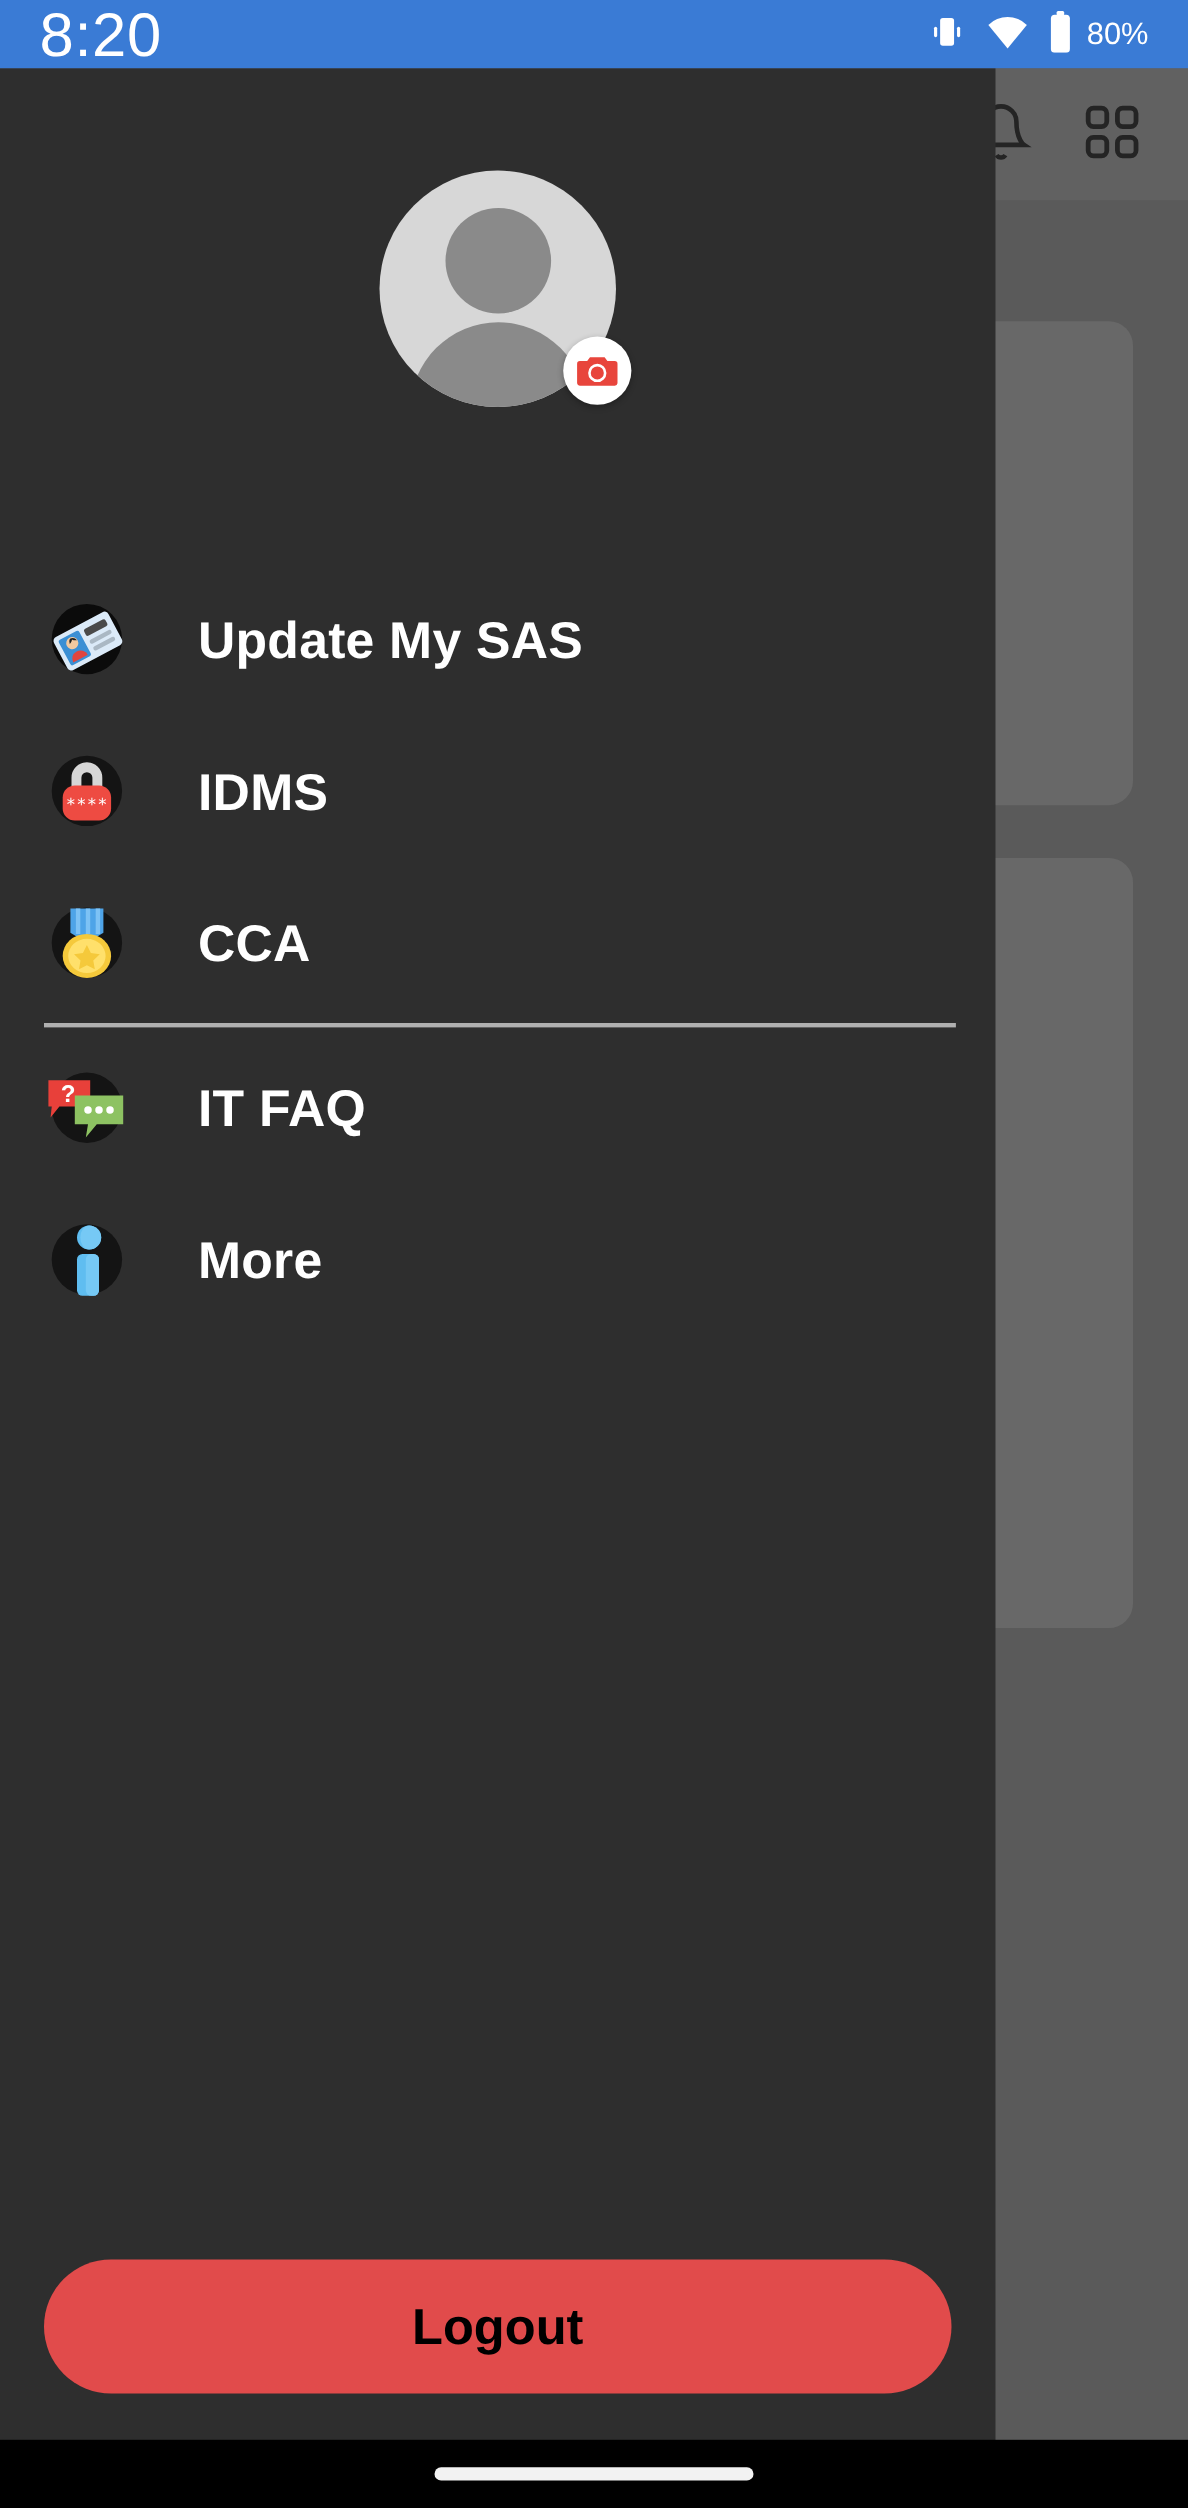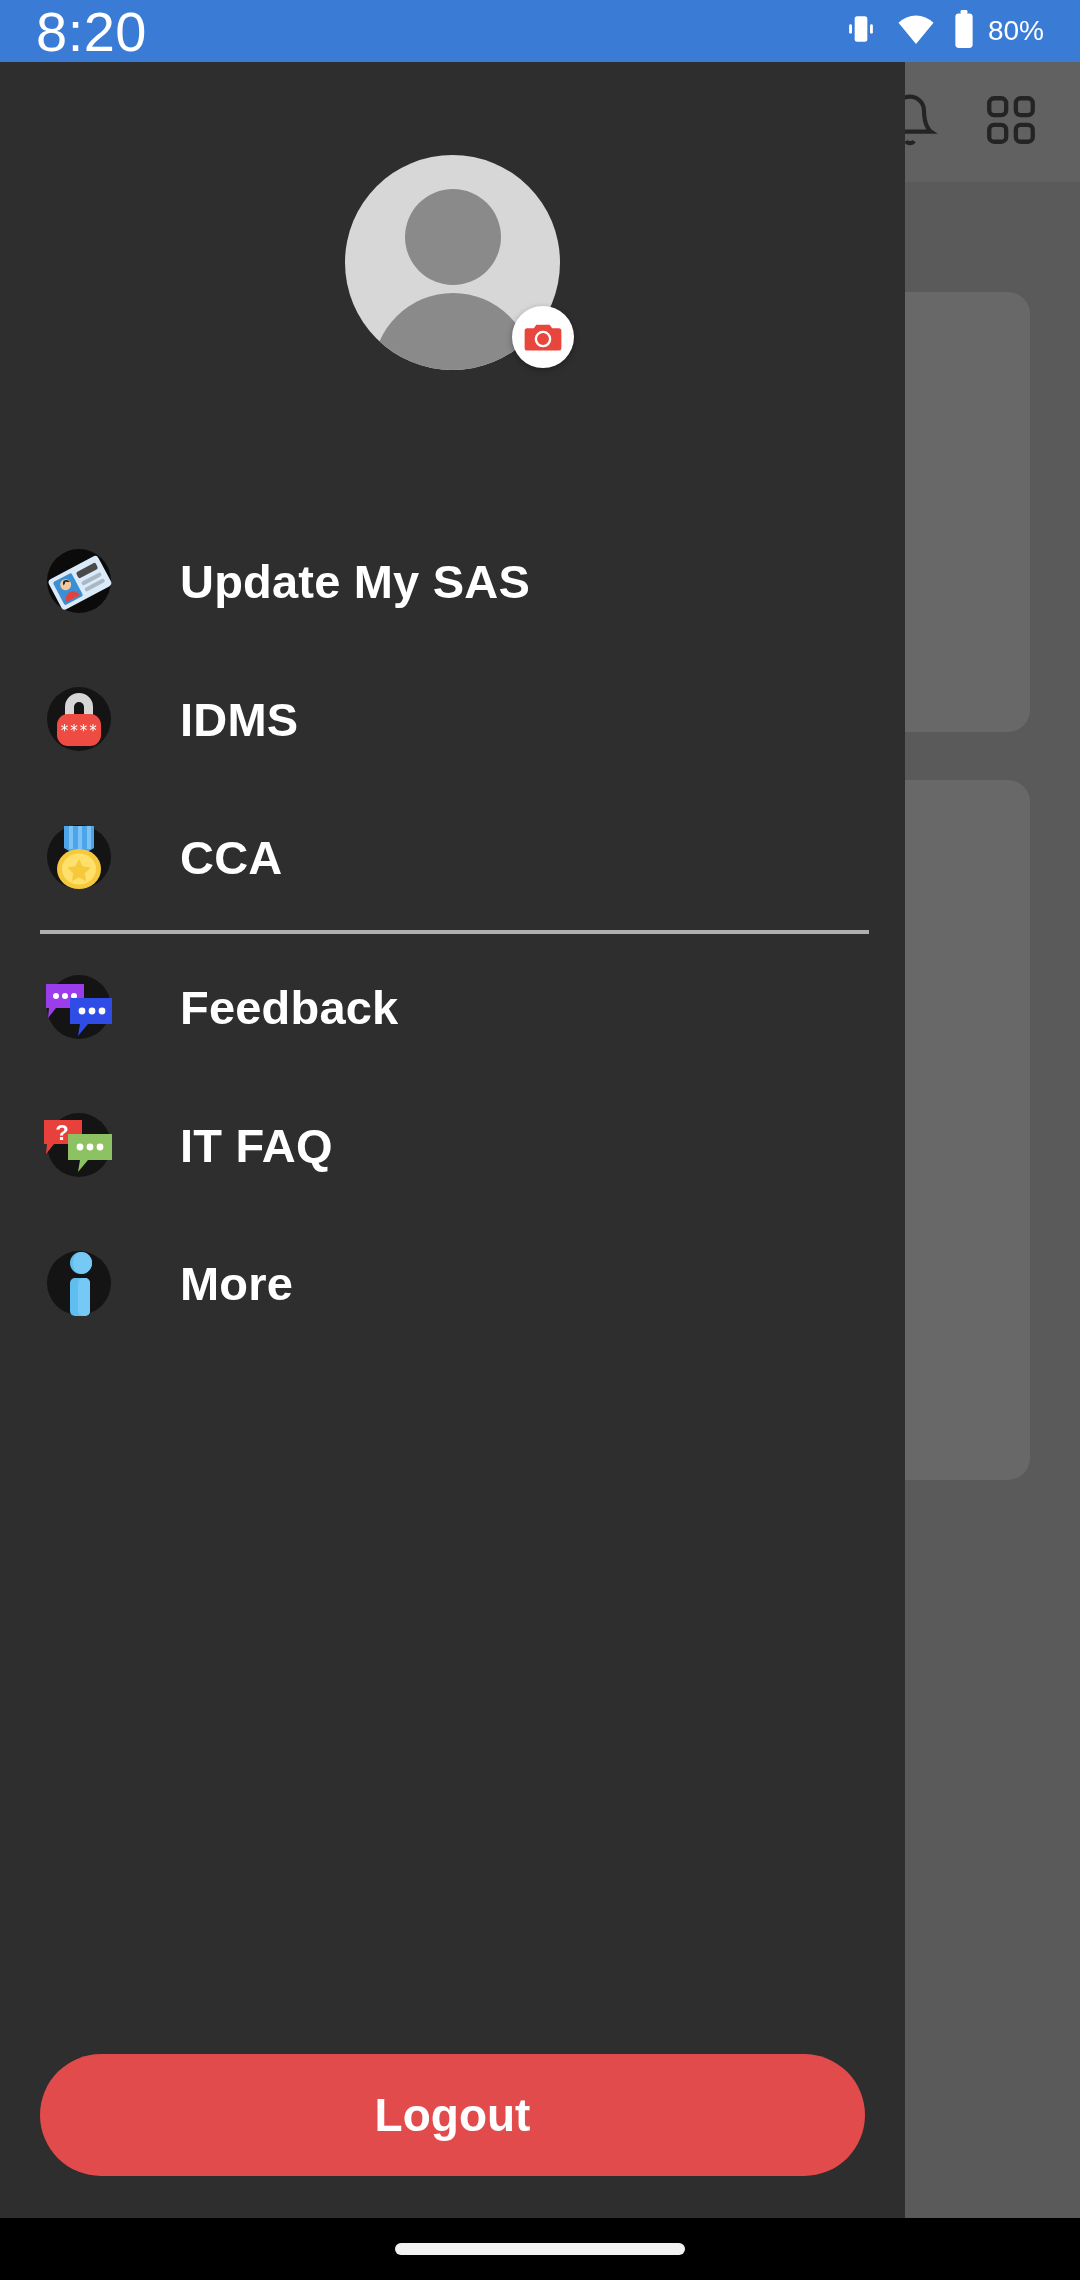--- a/index.html
+++ b/index.html
@@ -158,21 +158,21 @@
   #logout-area {
     margin-top:auto;
     padding:0 40px 66px 40px;
   }
   #logout-button {
     width:100%;
     height:122px;
     border:none;
     border-radius:61px;
     background:#e14b4b;
-    color:#ffffff;
+    color:#000000;
     font-family:"Liberation Sans", sans-serif;
     font-size:46px;
     font-weight:bold;
     cursor:pointer;
   }
 
   
   #navbar {
     position:absolute; left:0; bottom:0;
     width:1080px; height:62px;
@@ -311,40 +311,20 @@
             <ellipse cx="39" cy="51" rx="17" ry="15.5" fill="#ffe06b"></ellipse>
             <path d="M39 41l3.6 7.3 8.1 1.2-5.9 5.7 1.4 8-7.2-3.8-7.2 3.8 1.4-8-5.9-5.7 8.1-1.2z" fill="#f5c93b"></path>
           </svg>
         </span>
         <span class="menu-label">CCA</span>
       </div>
 
       <div id="menu-divider"></div>
 
 
-      <div class="menu-item">
-        <span class="menu-icon">
-          <svg width="78" height="78" viewBox="0 0 78 78">
-            <circle cx="39" cy="39" r="32" fill="#141414"></circle>
-            <path d="M6 16h38v24H16l-8 10 1-10H6z" fill="#9b3dea"></path>
-            <g fill="#fff">
-                <circle cx="16" cy="28" r="3"></circle>
-                <circle cx="25" cy="28" r="3"></circle>
-                <circle cx="34" cy="28" r="3"></circle>
-              </g>
-            <path d="M30 30h42v26H48l-10 12 2-12h-10z" fill="#2f4ce6"></path>
-            <g fill="#fff">
-                <circle cx="42" cy="43" r="3.4"></circle>
-                <circle cx="52" cy="43" r="3.4"></circle>
-                <circle cx="62" cy="43" r="3.4"></circle>
-              </g>
-          </svg>
-        </span>
-        <span class="menu-label">Feedback</span>
-      </div>
 
       <div class="menu-item">
         <span class="menu-icon">
           <svg width="78" height="78" viewBox="0 0 78 78">
             <circle cx="39" cy="39" r="32" fill="#141414"></circle>
             <path d="M4 14h38v24H14l-8 10 1-10H4z" fill="#e8403a"></path>
             <text x="22" y="34" fill="#fff" font-family="'Liberation Sans', sans-serif" font-size="22" font-weight="bold" text-anchor="middle">?</text>
             <path d="M28 28h44v26H48l-10 12 2-12h-12z" fill="#8dc262"></path>
             <g fill="#fff">
                 <circle cx="40" cy="41" r="3.4"></circle>

